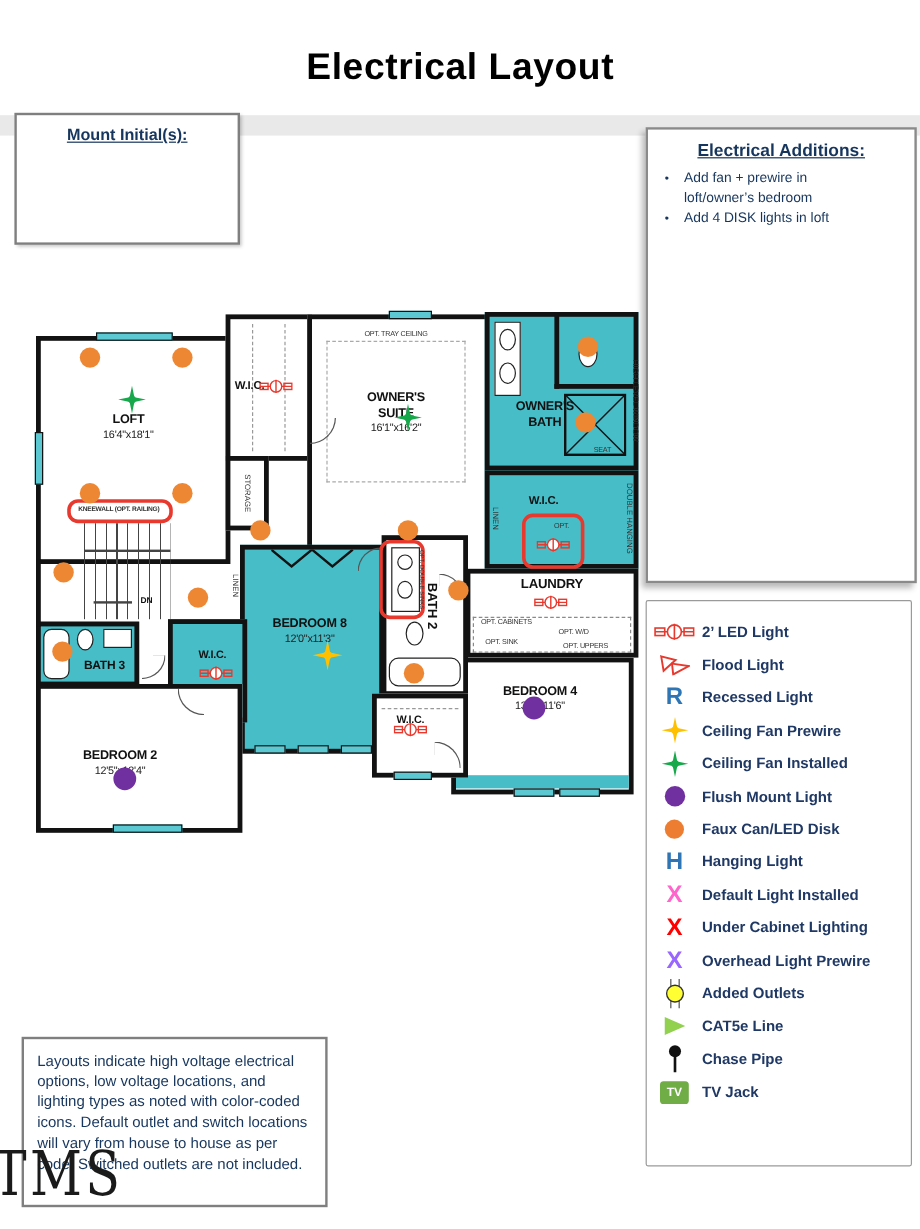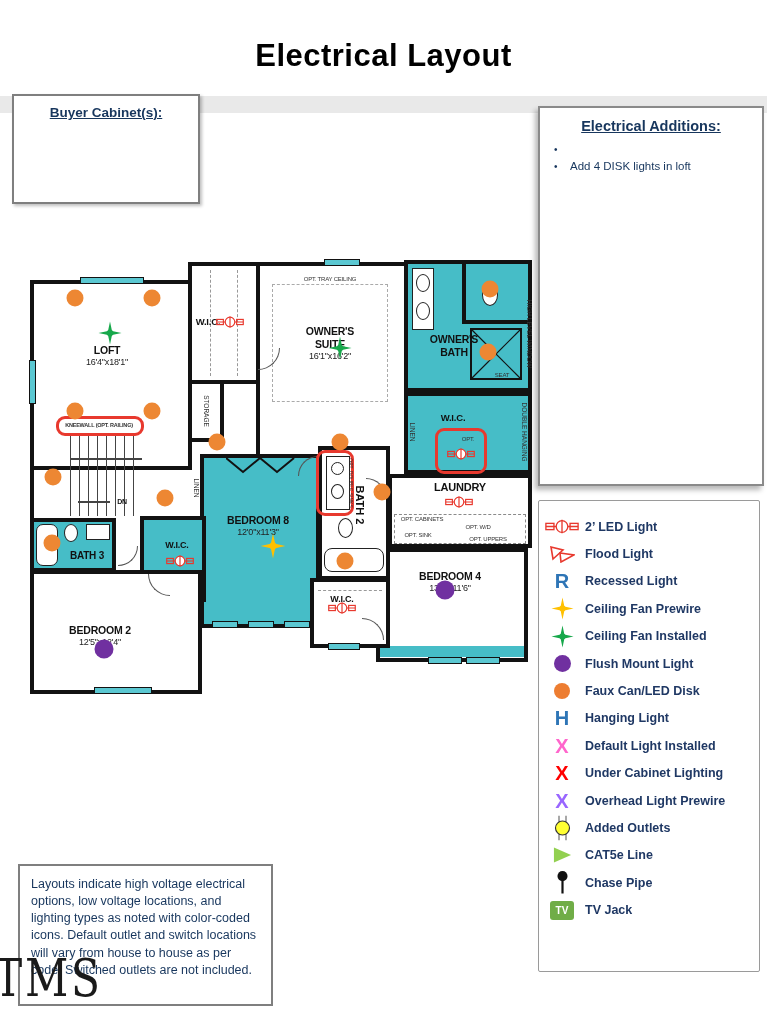--- a/index.html
+++ b/index.html
@@ -68,27 +68,28 @@
 </style>
 </head>
 <body>
 
 <div class="page">
 
   <div class="grayband"></div>
   <div class="title">Electrical Layout</div>
 
   <div class="buyerbox">
-    <div class="lbl">Buyer Cabinet(s):</div>
+    <div class="lbl">Mount Initial(s):</div>
   </div>
 
   <div class="addbox">
     <h2>Electrical Additions:</h2>
     <div class="bullet">
       <span class="dot">•</span>
+      <span class="txt">Add fan + prewire in loft/owner’s bedroom</span>
     </div>
     <div class="bullet">
       <span class="dot">•</span>
       <span class="txt">Add 4 DISK lights in loft</span>
     </div>
   </div>
 
   <div class="plan">
 
     <div class="room white" style="left:0;top:24px;width:162px;height:190px"></div>

